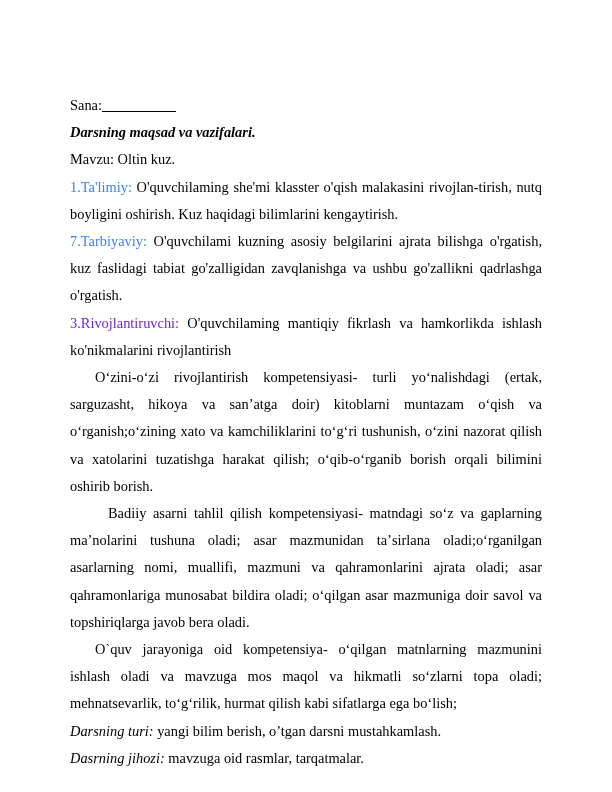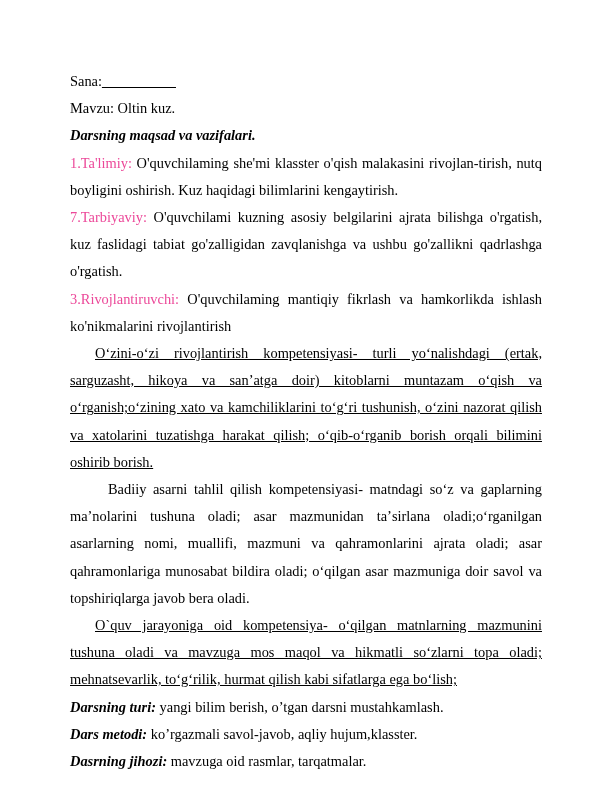--- a/index.html
+++ b/index.html
@@ -13,92 +13,90 @@
     font-family: "Liberation Serif", "DejaVu Serif", serif;
     color: #000000;
     overflow: hidden;
   }
   .page {
     position: relative;
     width: 612px;
     height: 565px;
     background: #ffffff;
     box-sizing: border-box;
-    padding: 68px 70px 0 70px;
+    padding: 92px 70px 0 70px;
   }
   .doc {
     font-size: 14.4px;
     line-height: 27.2px;
     text-align: justify;
     text-justify: inter-word;
   }
   p {
     margin: 0;
     padding: 0;
   }
   .line-left {
     text-align: left;
   }
   .bi {
     font-weight: bold;
     font-style: italic;
   }
   .label-bi {
-    font-weight: bold;
+    font-weight: normal;
     font-style: italic;
   }
   .blank-rule {
     text-decoration: underline;
     letter-spacing: 0.2px;
   }
   .aim-1, .aim-2 {
-    color: #ec4899;
+    color: #3b82f6;
     margin-top: 12px;
   }
   .aim-3 {
-    color: #ec4899;
+    color: #6d28d9;
   }
   .para {
     text-indent: 25px;
-    text-decoration: underline;
   }
   .para-wide {
     text-indent: 38px;
   }
   .after-label {
     font-weight: normal;
     font-style: normal;
     margin-top: 37px;
   }
 </style>
 </head>
 <body>
 
 <div class="page">
   <div class="doc">
 
     <p class="line-left"><span>Sana:</span><span class="blank-rule">__________</span></p>
 
+    <p class="line-left bi">Darsning maqsad va vazifalari.</p>
+
     <p class="line-left">Mavzu: Oltin kuz.</p>
-
-    <p class="line-left bi">Darsning maqsad va vazifalari.</p>
 
     <p><span class="aim-1">1.Ta'limiy:</span><span> O'quvchilaming she'mi klasster o'qish malakasini rivojlan-tirish, nutq boyligini oshirish. Kuz haqidagi bilimlarini kengaytirish.</span></p>
 
     <p><span class="aim-2">7.Tarbiyaviy:</span><span> O'quvchilami kuzning asosiy belgilarini ajrata bilishga o'rgatish, kuz faslidagi tabiat go'zalligidan zavqlanishga va ushbu go'zallikni qadrlashga o'rgatish.</span></p>
 
     <p><span class="aim-3">3.Rivojlantiruvchi:</span><span> O'quvchilaming mantiqiy fikrlash va hamkorlikda ishlash ko'nikmalarini rivojlantirish</span></p>
 
 
     <p class="para">Oʻzini-oʻzi rivojlantirish kompetensiyasi- turli yoʻnalishdagi (ertak, sarguzasht, hikoya va sanʼatga doir) kitoblarni muntazam oʻqish va oʻrganish;oʻzining xato va kamchiliklarini toʻgʻri tushunish, oʻzini nazorat qilish va xatolarini tuzatishga harakat qilish; oʻqib-oʻrganib borish orqali bilimini oshirib borish.</p>
 
     <p class="para-wide">Badiiy asarni tahlil qilish kompetensiyasi- matndagi soʻz va gaplarning maʼnolarini tushuna oladi; asar mazmunidan taʼsirlana oladi;oʻrganilgan asarlarning nomi, muallifi, mazmuni va qahramonlarini ajrata oladi; asar qahramonlariga munosabat bildira oladi; oʻqilgan asar mazmuniga doir savol va topshiriqlarga javob bera oladi.</p>
 
-    <p class="para">O`quv jarayoniga oid kompetensiya-  oʻqilgan matnlarning mazmunini tushuna oladi va mavzuga mos maqol va hikmatli soʻzlarni topa oladi; mehnatsevarlik, toʻgʻrilik, hurmat qilish kabi sifatlarga ega boʻlish;</p>
+    <p class="para">O`quv jarayoniga oid kompetensiya-  oʻqilgan matnlarning mazmunini ishlash oladi va mavzuga mos maqol va hikmatli soʻzlarni topa oladi; mehnatsevarlik, toʻgʻrilik, hurmat qilish kabi sifatlarga ega boʻlish;</p>
 
     <p class="line-left"><span class="label-bi">Darsning turi:</span><span class="after-label">  yangi bilim berish, o’tgan darsni mustahkamlash.</span></p>
 
-    <p class="line-left"><span class="label-bi">Dars metodi:</span><span class="after-label">  ko’rgazmali savol-javob, aqliy hujum,klasster.</span></p>
 
     <p class="line-left"><span class="label-bi">Dasrning jihozi:</span><span class="after-label">  mavzuga oid rasmlar, tarqatmalar.</span></p>
 
   </div>
 </div>
 
 </body></html>

